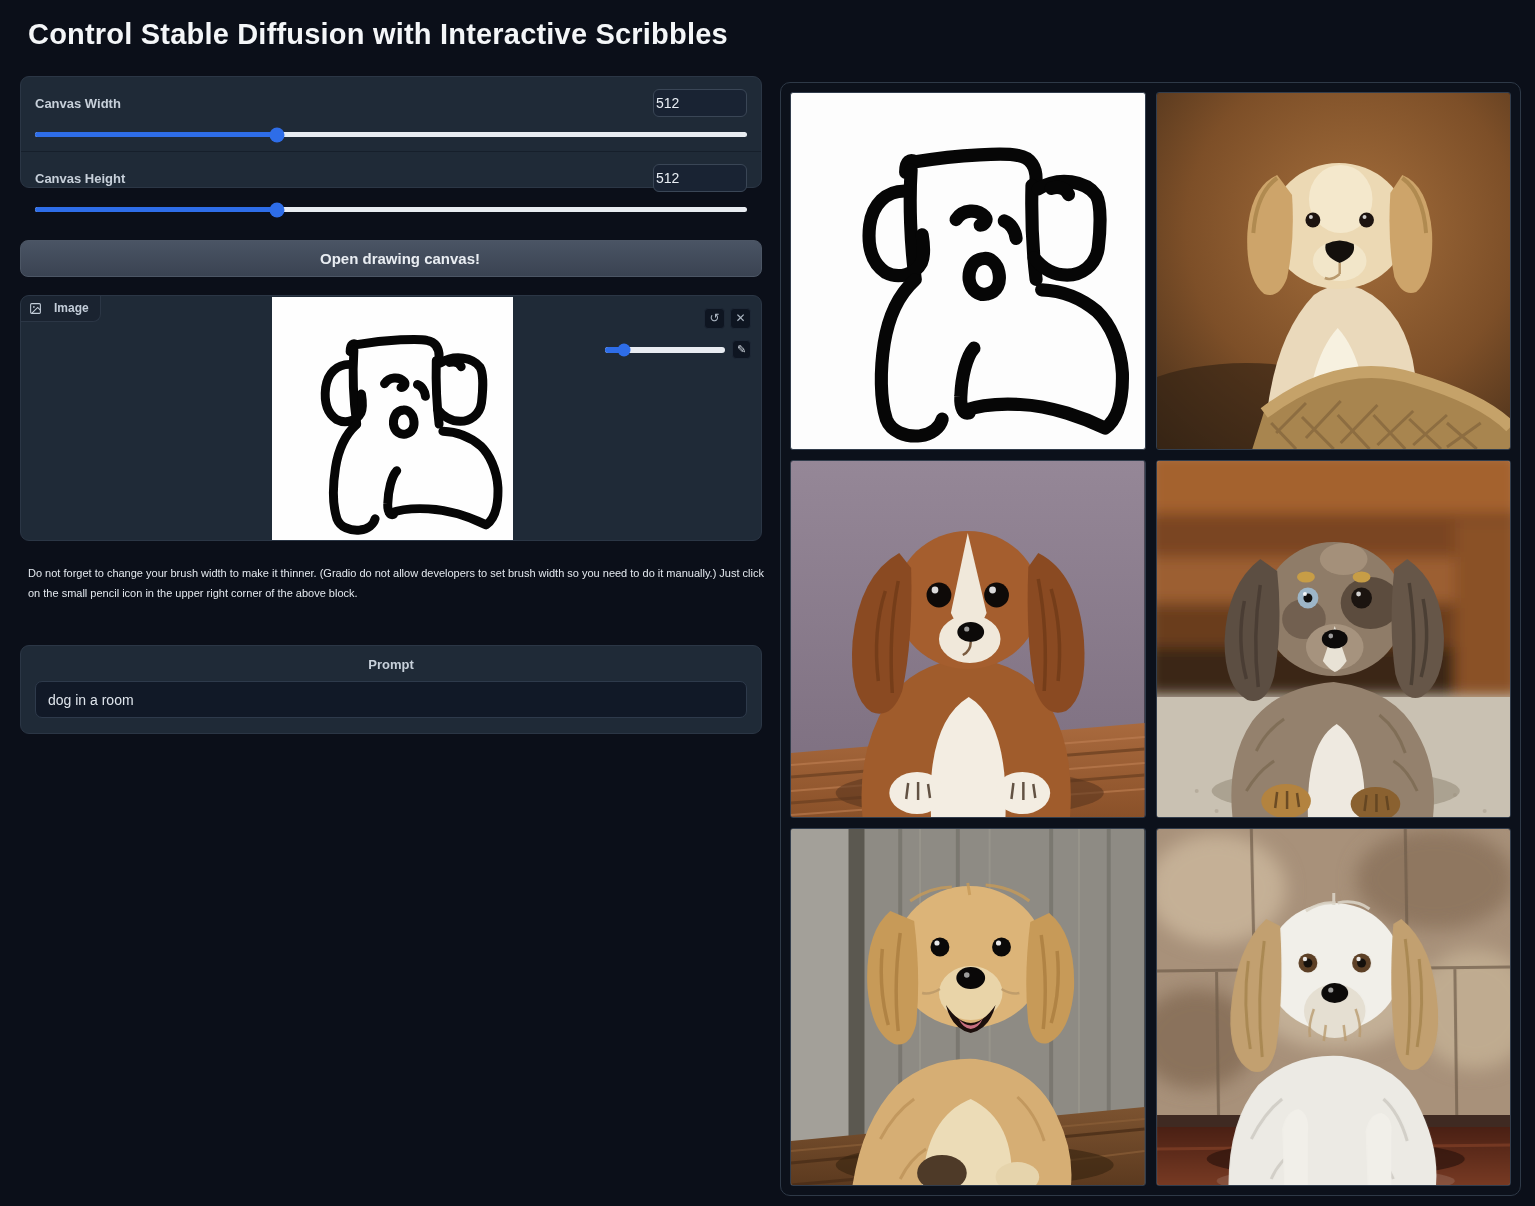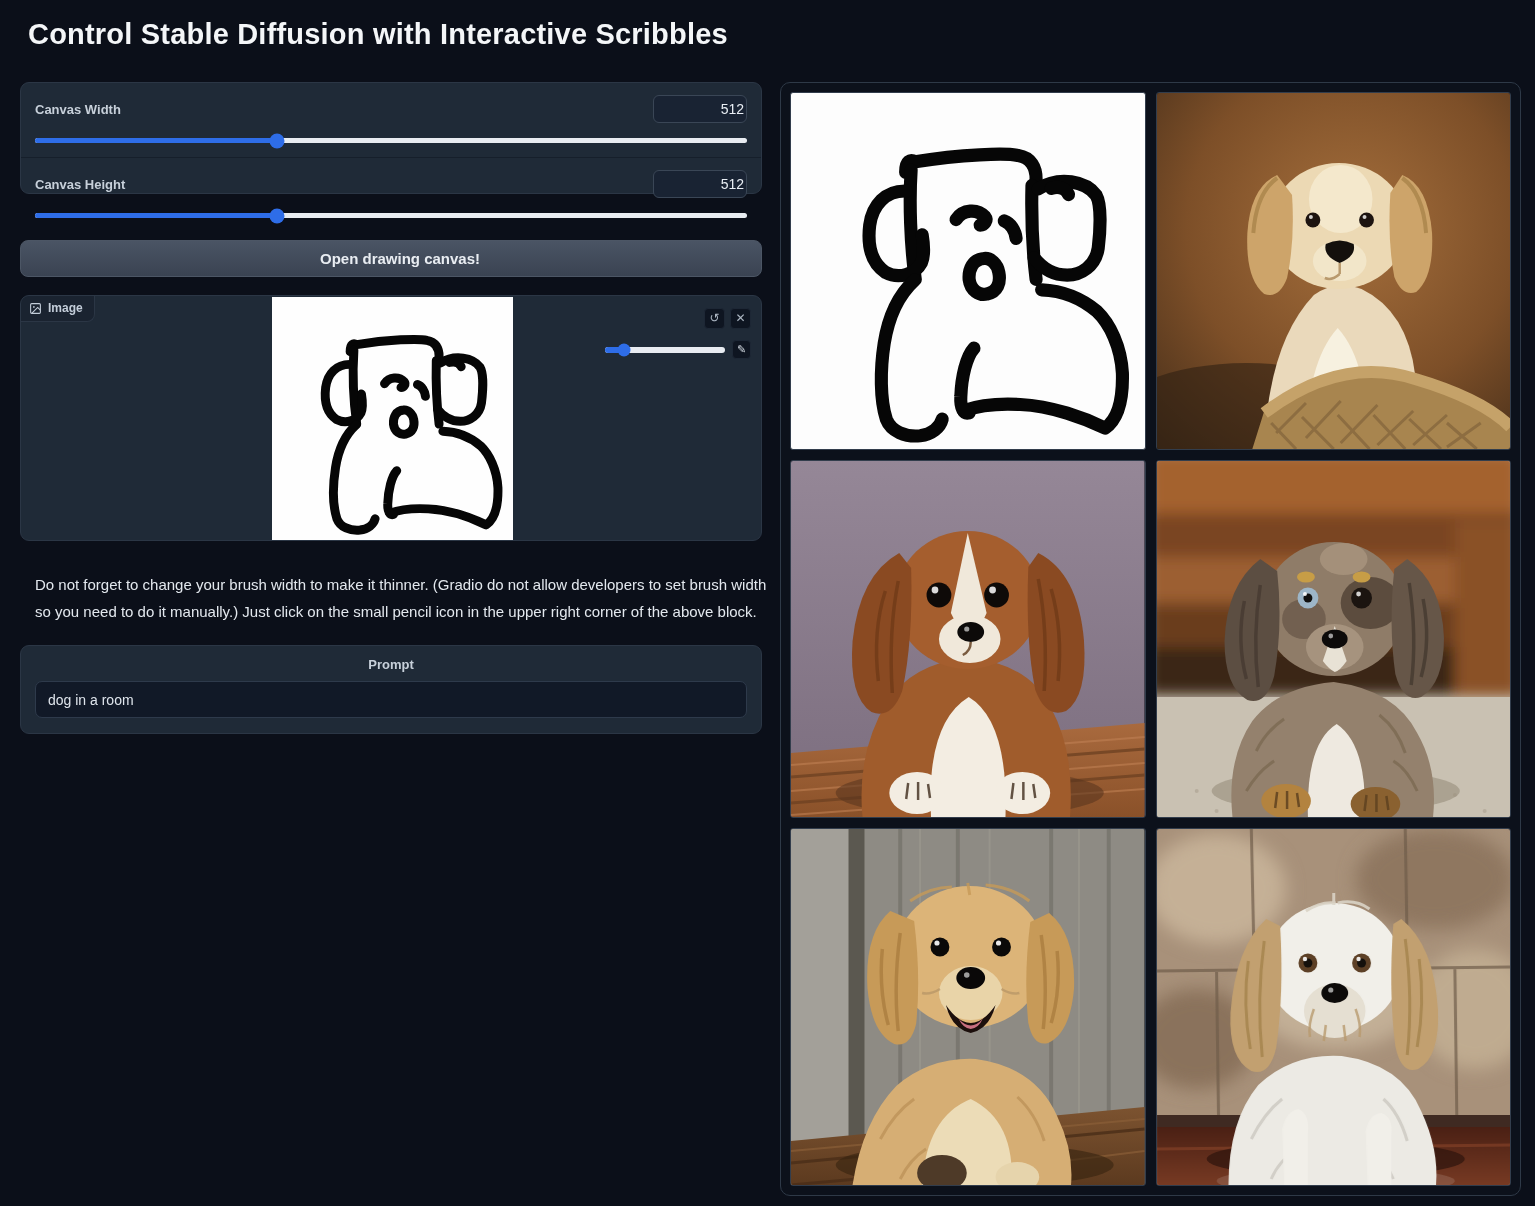--- a/index.html
+++ b/index.html
@@ -3,53 +3,53 @@
 <meta charset="utf-8">
 <style>
   html,body{margin:0;padding:0;background:#0b0f19;}
   .app{position:relative;width:1535px;height:1206px;background:#0b0f19;
        font-family:"Liberation Sans",sans-serif;overflow:hidden;}
   .title{position:absolute;left:20px;top:10px;margin:8px;font-size:29px;font-weight:700;
          color:#f4f6f8;letter-spacing:.2px;}
   .panel{position:absolute;background:#1f2a37;border:1px solid #2b3645;border-radius:9px;box-sizing:border-box;}
 
   
-  .sliders{left:20px;top:82px;width:742px;height:112px;}
+  .sliders{left:20px;top:76px;width:742px;height:112px;}
   .srow{padding:12px 14px 0 14px;height:62px;}
   .srow + .divider{border-top:1px solid #161f2b;}
   .shead{display:flex;justify-content:space-between;align-items:center;}
   .slabel{font-size:13px;color:#c7d0da;font-weight:600;}
   .num{width:88px;height:24px;background:#192333;border:1px solid #3a4656;border-radius:6px;
-       color:#e9eef4;font-size:14px;text-align:right;font-family:"Liberation Sans",sans-serif;}
+       color:#e9eef4;font-size:14px;text-align:left;font-family:"Liberation Sans",sans-serif;}
   .track{position:relative;height:5px;border-radius:3px;background:#e8ecf1;margin-top:15px;}
   .fill{position:absolute;left:0;top:0;bottom:0;background:#2e6de8;border-radius:3px;}
   .thumb{position:absolute;top:50%;width:15px;height:15px;border-radius:50%;background:#2e6de8;
          transform:translate(-50%,-50%);}
   
   .big-btn{position:absolute;left:20px;width:742px;height:37px;border-radius:8px;
            background:linear-gradient(180deg,#4a5464,#3a4352);border:1px solid #4c5665;
            color:#e9edf2;font-size:15px;font-weight:700;font-family:"Liberation Sans",sans-serif;cursor:pointer;}
   .open-btn{top:240px;padding-left:24px;} .run-btn{top:750px;}
 
   
   .editor{left:20px;top:295px;width:742px;height:246px;overflow:hidden;}
-  .editor-tab{position:absolute;left:0;top:0;display:flex;align-items:center;gap:6px;
+  .editor-tab{position:absolute;left:0;top:0;display:flex;align-items:center;gap:12px;
               padding:5px 11px 6px 8px;background:#1a2330;border-right:1px solid #2b3645;
               border-bottom:1px solid #2b3645;border-radius:8px 0 8px 0;color:#c3cdd9;font-size:12px;font-weight:600;}
   .canvas{position:absolute;left:251px;top:1px;width:241px;height:243px;background:#fefefe;}
   .tools{position:absolute;right:10px;top:12px;display:flex;gap:5px;}
   .tool-btn{width:21px;height:21px;border-radius:4px;background:#0e1521;border:1px solid #1d2735;
             color:#aeb8c4;font-size:12px;line-height:19px;text-align:center;padding:0;cursor:pointer;}
   .brush-row{position:absolute;right:10px;top:44px;display:flex;align-items:center;gap:7px;}
   .brush-track{position:relative;width:120px;height:6px;border-radius:3px;background:#e8ecf1;}
   .brush-btn{width:19px;height:19px;border-radius:4px;background:#0e1521;border:1px solid #1d2735;
              color:#cfd6de;font-size:11px;line-height:17px;text-align:center;padding:0;cursor:pointer;}
 
-  .note{position:absolute;left:20px;top:556px;width:740px;margin:15px;color:#e3e8ee;
-        font-size:15px;line-height:1.8;}
+  .note{position:absolute;left:20px;top:556px;width:740px;margin:8px;color:#e3e8ee;
+        font-size:11px;line-height:1.8;}
 
   .prompt-panel{left:20px;top:645px;width:742px;height:89px;padding:11px 14px;}
   .plabel{font-size:13px;color:#c7d0da;font-weight:600;display:block;margin-bottom:9px;text-align:center;}
   .prompt-input{width:100%;height:37px;box-sizing:border-box;background:#111927;border:1px solid #2e3a4b;
                 border-radius:7px;color:#dfe5ec;font-size:14px;padding:0 12px;
                 font-family:"Liberation Sans",sans-serif;}
 
   .advanced{left:20px;top:807px;width:742px;height:38px;display:flex;align-items:center;
             justify-content:space-between;padding:0 14px;cursor:pointer;}
   .adv-label{font-size:14px;color:#dbe1e8;font-weight:600;}

